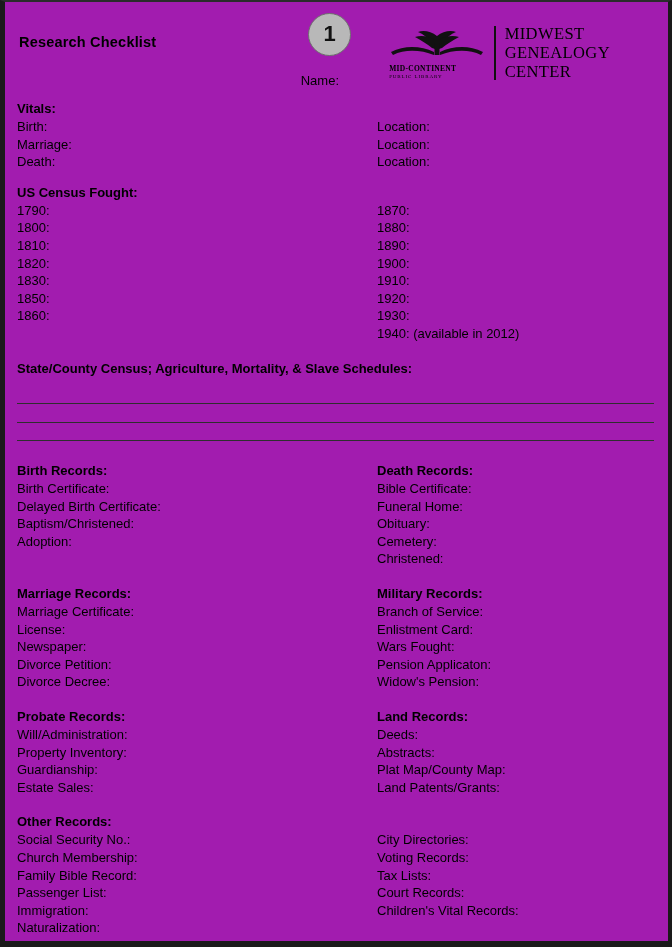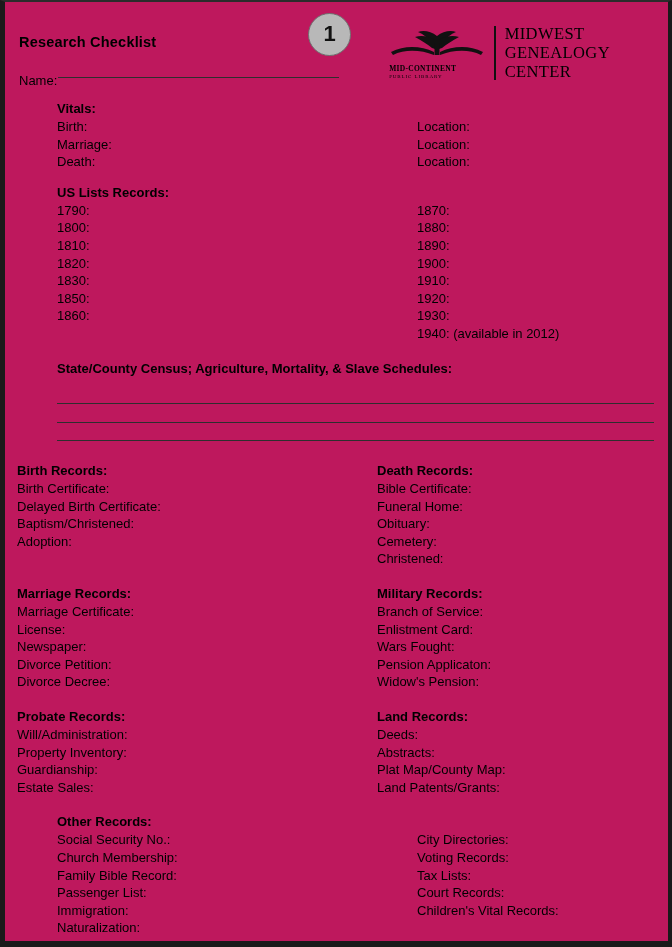--- a/index.html
+++ b/index.html
@@ -10,21 +10,21 @@
   }
   body {
     font-family: "Liberation Sans", sans-serif;
     color: #000000;
   }
   .page {
     position: relative;
     width: 672px;
     height: 947px;
     box-sizing: border-box;
-    background: #be185d;
+    background: #a21caf;
     border-left: 5px solid #1a1a1a;
     border-right: 4px solid #1a1a1a;
     border-bottom: 6px solid #1a1a1a;
     border-top: 2px solid #2b2b2b;
     overflow: hidden;
   }
   .sheet {
     position: absolute;
     left: 0; top: 0; right: 0; bottom: 0;
     padding: 10px 14px 0 12px;
@@ -98,21 +98,22 @@
     line-height: 19px;
     letter-spacing: .4px;
   }
 
   .name-row {
     position: absolute;
     left: 2px;
     top: 60px;
     width: 320px;
     display: flex;
-    align-items: center;
+    align-items: flex-end;
+    flex-direction: column;
   }
 
   
   .label {
     white-space: nowrap;
     font-size: 13px;
     line-height: 17.6px;
   }
   .rule {
     flex: 1;
@@ -143,21 +144,21 @@
     flex: none;
   }
   .col-gap {
     width: 42px;
     flex: none;
   }
   .col-right {
     flex: 1;
   }
 
-  .block { position: relative; margin-left: 40px; }
+  .block { position: relative; }
 
   
   .vitals { margin-top: 1px; }
 
   
   .wide-rule {
     border-bottom: 1.3px solid #2e2e2e;
     height: 17.5px;
   }
 
@@ -236,21 +237,21 @@
             <span class="label">Location:</span>
             <span class="rule"></span>
           </div>
         </div>
       </div>
     </div>
 
     <div class="spacer-12"></div>
 
     <div class="block">
-      <div class="sec-head">US Lists Records:</div>
+      <div class="sec-head">US Census Fought:</div>
       <div class="cols">
         <div class="col-left">
           <div class="row">
               <span class="label">1790:</span>
               <span class="rule"></span>
             </div>
           <div class="row">
               <span class="label">1800:</span>
               <span class="rule"></span>
             </div>

